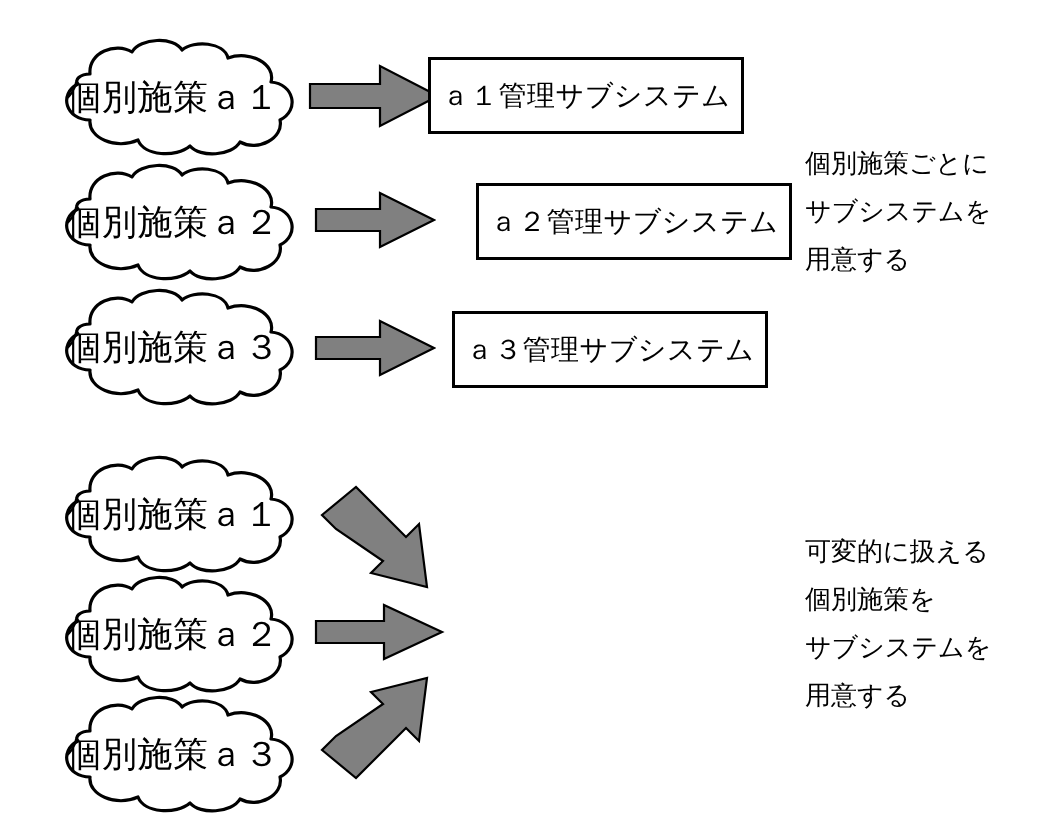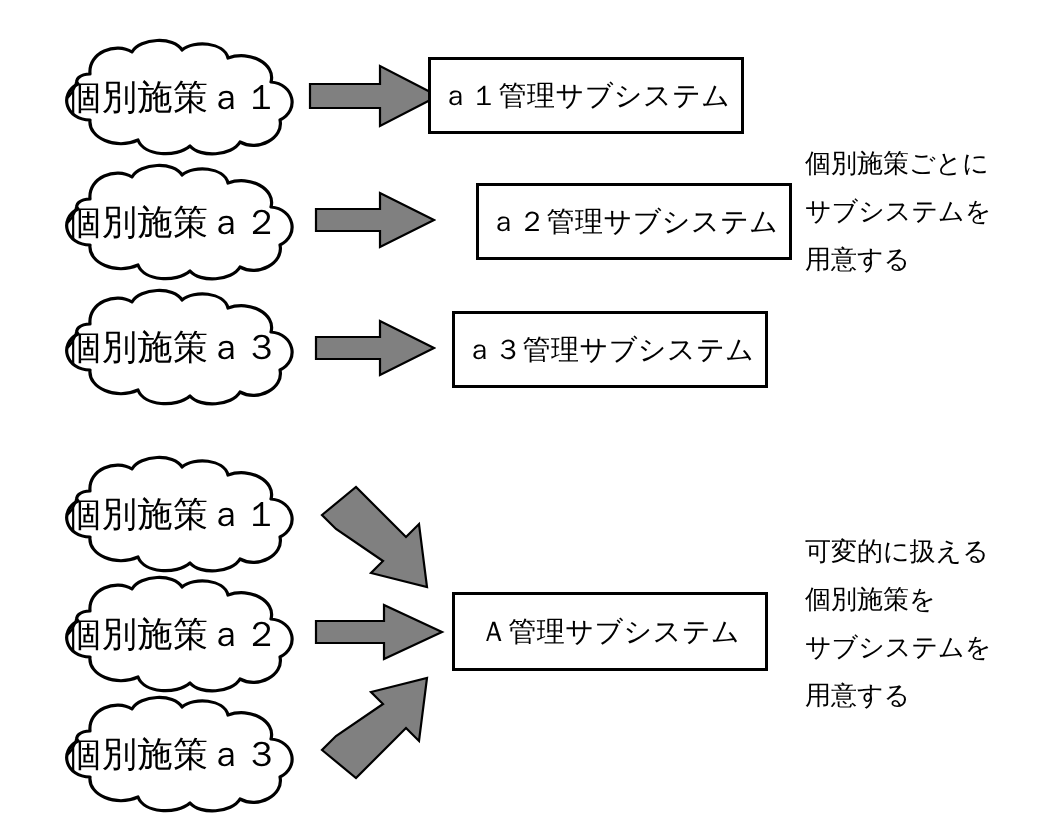--- a/index.html
+++ b/index.html
@@ -230,23 +230,20 @@
     </svg>
     <div class="cloud-label">個別施策ａ３</div>
   </div>
 
   <div class="arrow" style="left:320px; top:655px; width:130px; height:125px;">
     <svg width="130" height="125" viewBox="0 0 130 125" xmlns="http://www.w3.org/2000/svg">
       <polygon points="2,95 36,123 86,73 99,86 107,23 51,37 63,49 16,81" fill="#808080" stroke="#000000" stroke-width="2.2" stroke-linejoin="miter"></polygon>
     </svg>
   </div>
 
-  <div class="sysbox" style="left:452px; top:592px; width:316px; height:79px;">
-    <span class="sysbox-label">Ａ管理サブシステム</span>
-  </div>
 
   <div class="note" style="left:805px; top:527px;">
     <div>可変的に扱える</div>
     <div>個別施策を</div>
     <div>サブシステムを</div>
     <div>用意する</div>
   </div>
 
 </div>
 

